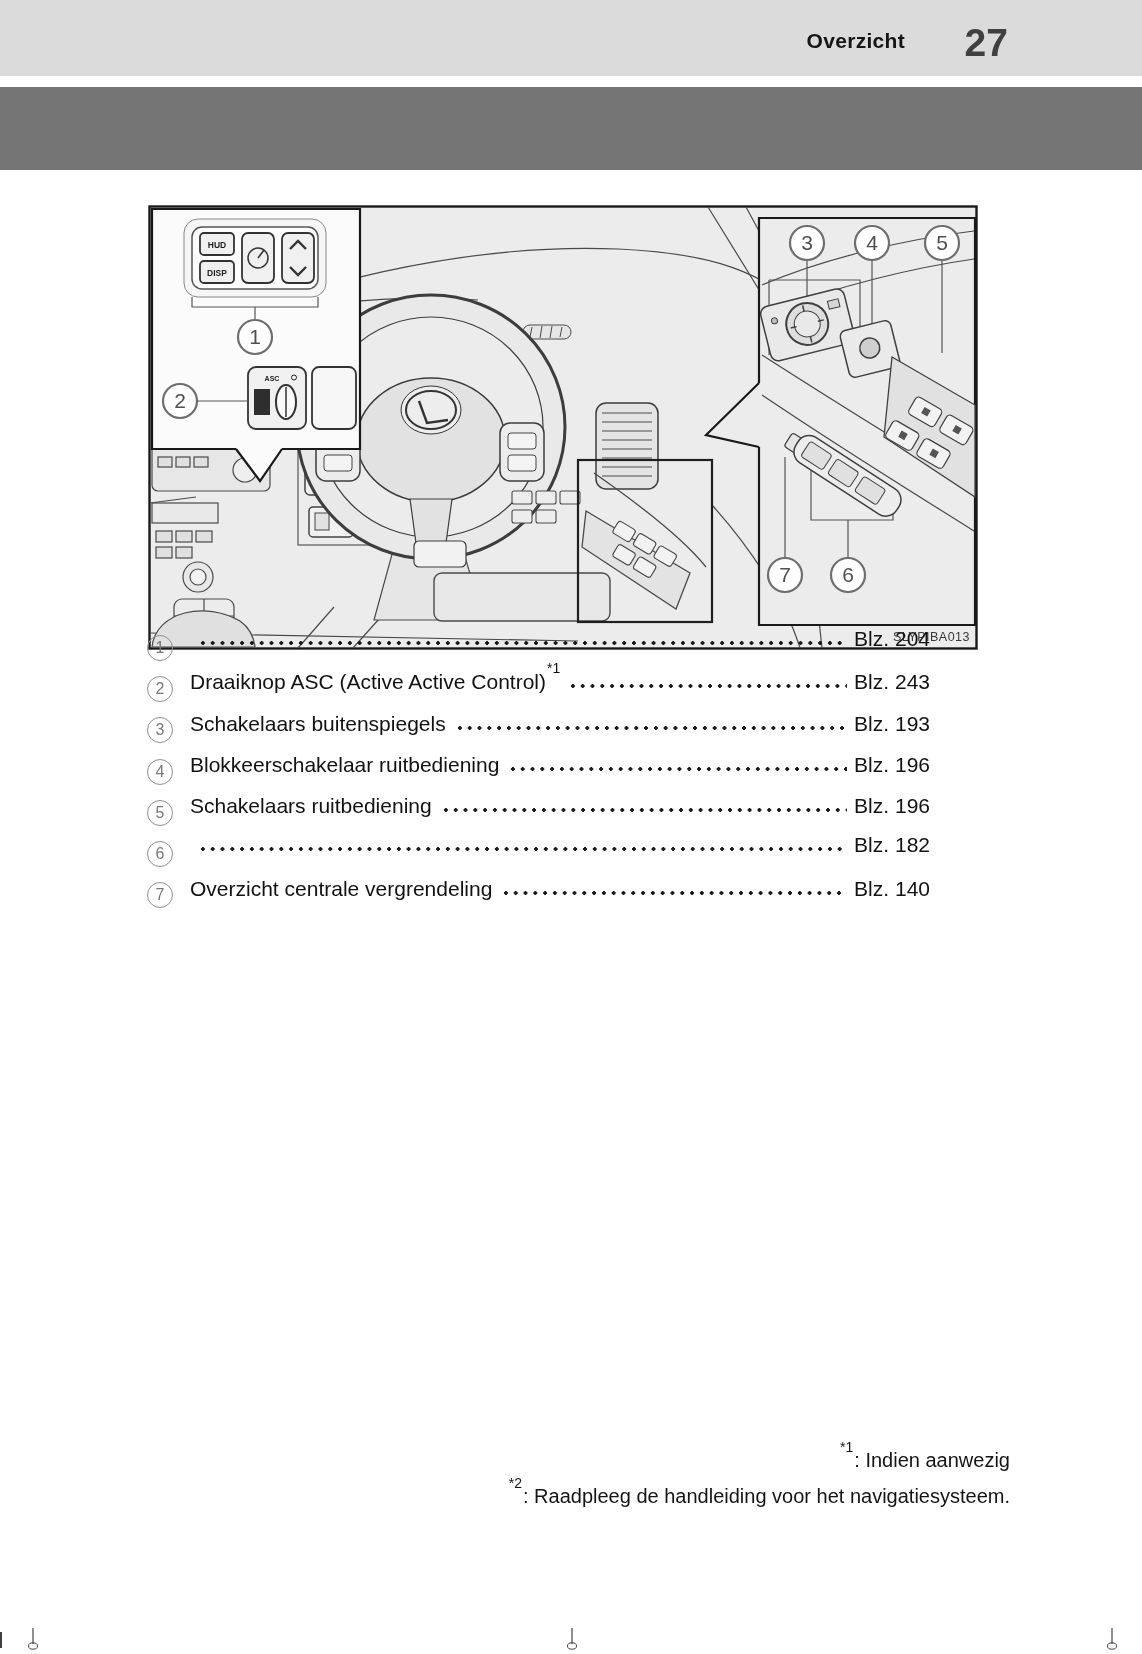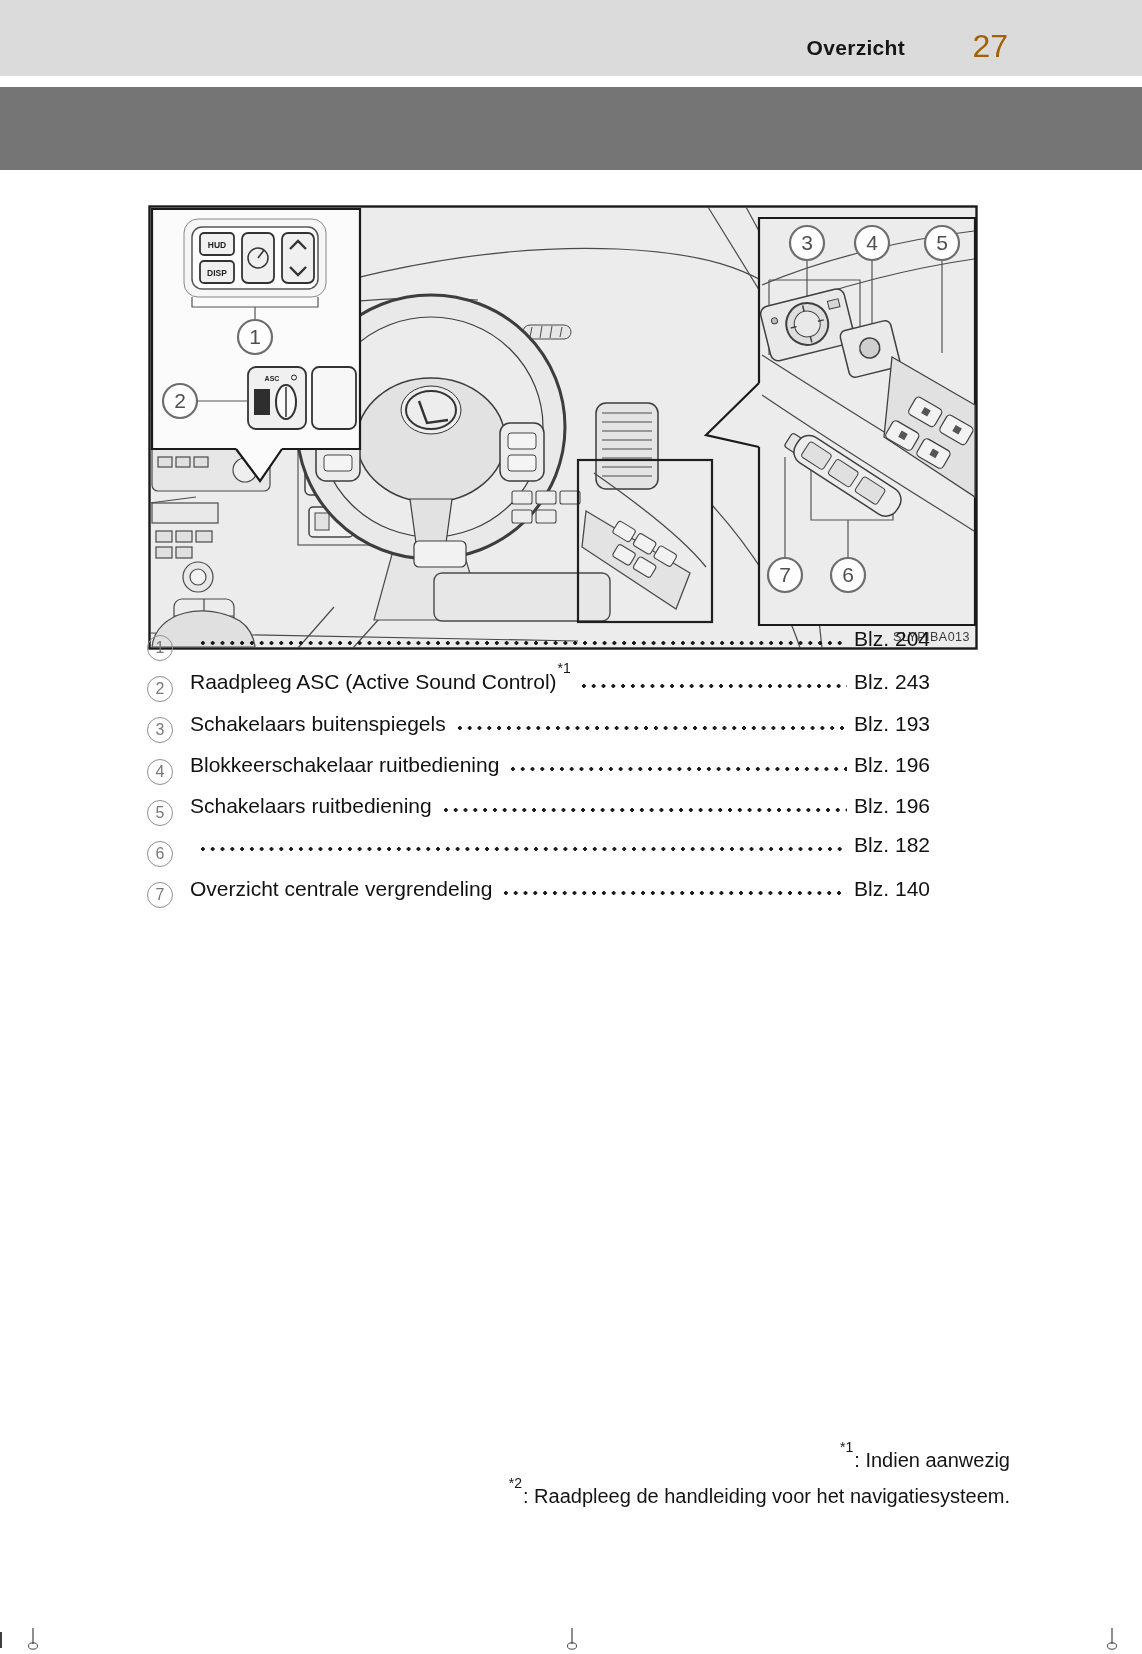--- a/index.html
+++ b/index.html
@@ -3,22 +3,22 @@
 <meta charset="utf-8">
 <style>
   html,body { margin:0; padding:0; background:#fff; }
   .page {
     position:relative; width:1142px; height:1654px; overflow:hidden;
     background:var(--page-bg,#ffffff);
     font-family:"Liberation Sans", sans-serif; color:#141414;
   }
   
   .topbar { position:absolute; left:0; top:0; width:1142px; height:76px; background:var(--header-bg,#dbdbdb); }
-  .topbar .title { position:absolute; right:237px; bottom:16px; font-size:21px; font-weight:bold; letter-spacing:.3px; color:#161616; }
-  .topbar .pagenum { position:absolute; right:134px; bottom:11px; font-size:32px; font-weight:normal; color:#a16207; }
+  .topbar .title { position:absolute; right:237px; bottom:23px; font-size:21px; font-weight:bold; letter-spacing:.3px; color:#161616; }
+  .topbar .pagenum { position:absolute; right:134px; bottom:11px; font-size:39px; font-weight:bold; color:#404040; }
   .banner { position:absolute; left:0; top:87px; width:1142px; height:83px; background:var(--banner-bg,#757575); }
 
   
   .illustration { position:absolute; left:148px; top:205px; width:830px; height:445px; margin:0; }
   .illustration svg { display:block; }
 
   
   .legend { position:absolute; left:147px; top:627px; width:783px; margin:0; padding:0; list-style:none; }
   .legend-row { position:relative; height:41.3px; display:flex; align-items:baseline; padding-left:43px; box-sizing:border-box; }
   .num-circle {
@@ -280,21 +280,21 @@
   </figure>
 
   <ul class="legend">
     <li class="legend-row">
       <span class="num-circle">1</span>
       <span class="leader"></span>
       <span class="page-ref">Blz. 204</span>
     </li>
     <li class="legend-row">
       <span class="num-circle">2</span>
-      <span class="item-label"><span>Raadpleeg ASC (Active Sound Control)</span><sup class="sup-marker">*1</sup></span>
+      <span class="item-label"><span>Draaiknop ASC (Active Active Control)</span><sup class="sup-marker">*1</sup></span>
       <span class="leader"></span>
       <span class="page-ref">Blz. 243</span>
     </li>
     <li class="legend-row">
       <span class="num-circle">3</span>
       <span class="item-label"><span>Schakelaars buitenspiegels</span><sup class="sup-marker"></sup></span>
       <span class="leader"></span>
       <span class="page-ref">Blz. 193</span>
     </li>
     <li class="legend-row">

